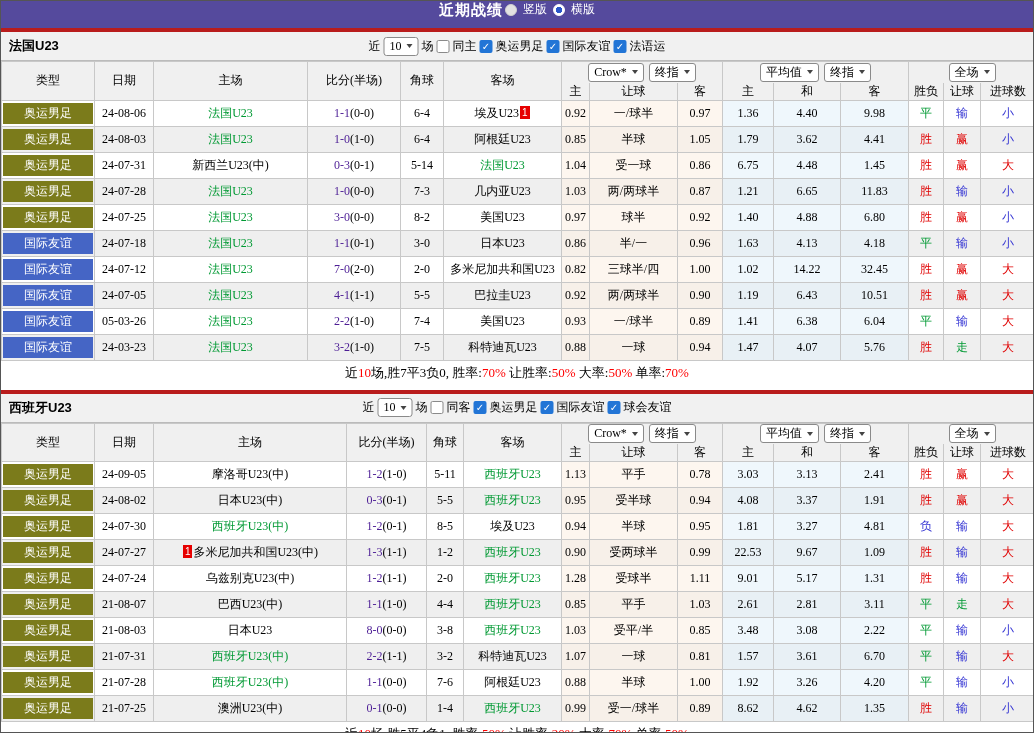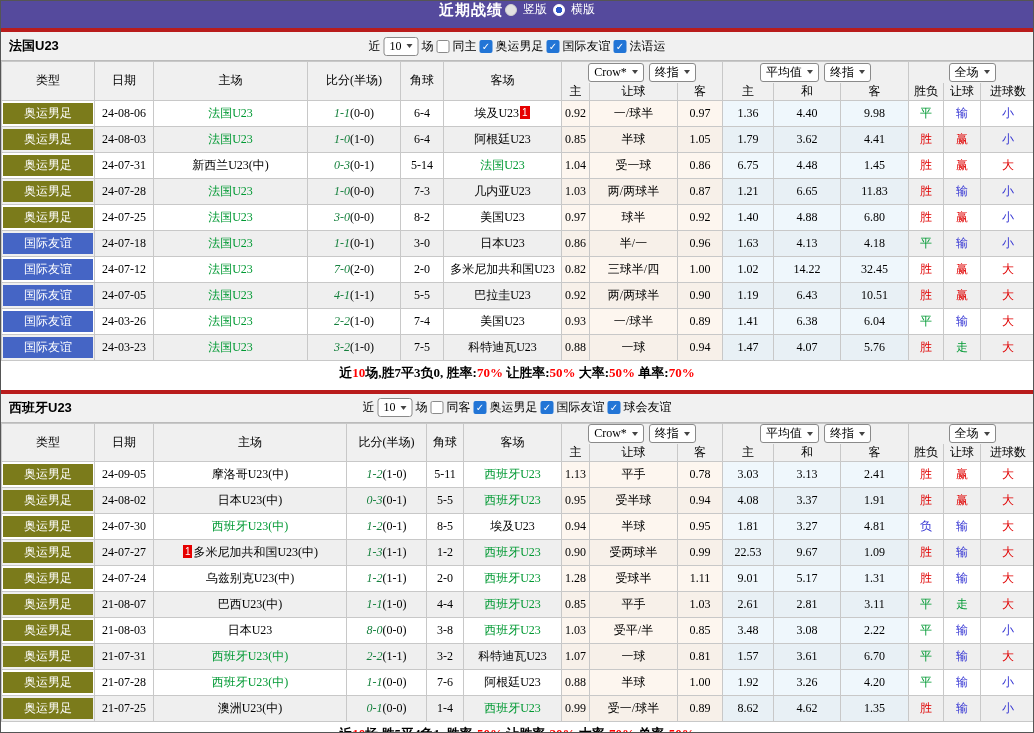--- a/index.html
+++ b/index.html
@@ -39,26 +39,26 @@
   thead tr.selrow td { height:21px; border-bottom:none; }
   thead tr.lblrow td { height:16px; border-top:none; font-size:12px; }
   thead td.lh { height:auto; }
   tbody tr.alt { background:#efefef; }
   td.tint-a { background:rgba(252,240,228,.6); }
   td.tint-e { background:rgba(226,241,250,.55); }
   .type-block { margin:2px 1px; height:21px; line-height:21px; color:#fff; font-size:12px; }
   .bg-oly { background:#7b7b1b; }
   .bg-fri { background:#4565c5; }
   .team-green { color:#009933; }
-  .score-ft { color:#15803d;font-style:italic; }
+  .score-ft { color:#4c1d95; }
   .red { color:#e00000; }
   .green { color:#009933; }
   .blue { color:#3434d3; }
   .mark { display:inline-block; background:#e60000; color:#fff; font-size:10px; line-height:13px; padding:0 2px; margin:0 1px; font-family:"Liberation Sans",sans-serif; vertical-align:1px; }
-  .summary { height:24px; line-height:24px; text-align:center; font-size:13px; background:#fff;font-weight:bold; }
+  .summary { height:24px; line-height:24px; text-align:center; font-size:13px; background:#fff; }
   .summary .r { color:#ff0000; }
   .sel-cell { display:flex; justify-content:center; align-items:center; gap:5px; height:100%; }
 </style>
 </head>
 <body>
 
 <div class="page">
   <div class="banner">
     <span class="banner-title">近期战绩</span>
     <span class="radio-group">
@@ -316,21 +316,21 @@
               <td class="tint-e"><span>6.43</span></td>
               <td class="tint-e"><span>10.51</span></td>
               <td><span class="red">胜</span></td>
               <td><span class="red">赢</span></td>
               <td><span class="red">大</span></td>
             </tr>
             <tr>
               <td>
                 <div class="type-block bg-fri">国际友谊</div>
               </td>
-              <td><span>24-03-26</span></td>
+              <td><span>05-03-26</span></td>
               <td><span class="team-green">法国U23</span></td>
               <td><span class="score-ft">2-2</span><span>(1-0)</span></td>
               <td><span>7-4</span></td>
               <td><span>美国U23</span></td>
               <td class="tint-a"><span>0.93</span></td>
               <td class="tint-a"><span>一/球半</span></td>
               <td class="tint-a"><span>0.89</span></td>
               <td class="tint-e"><span>1.41</span></td>
               <td class="tint-e"><span>6.38</span></td>
               <td class="tint-e"><span>6.04</span></td>

